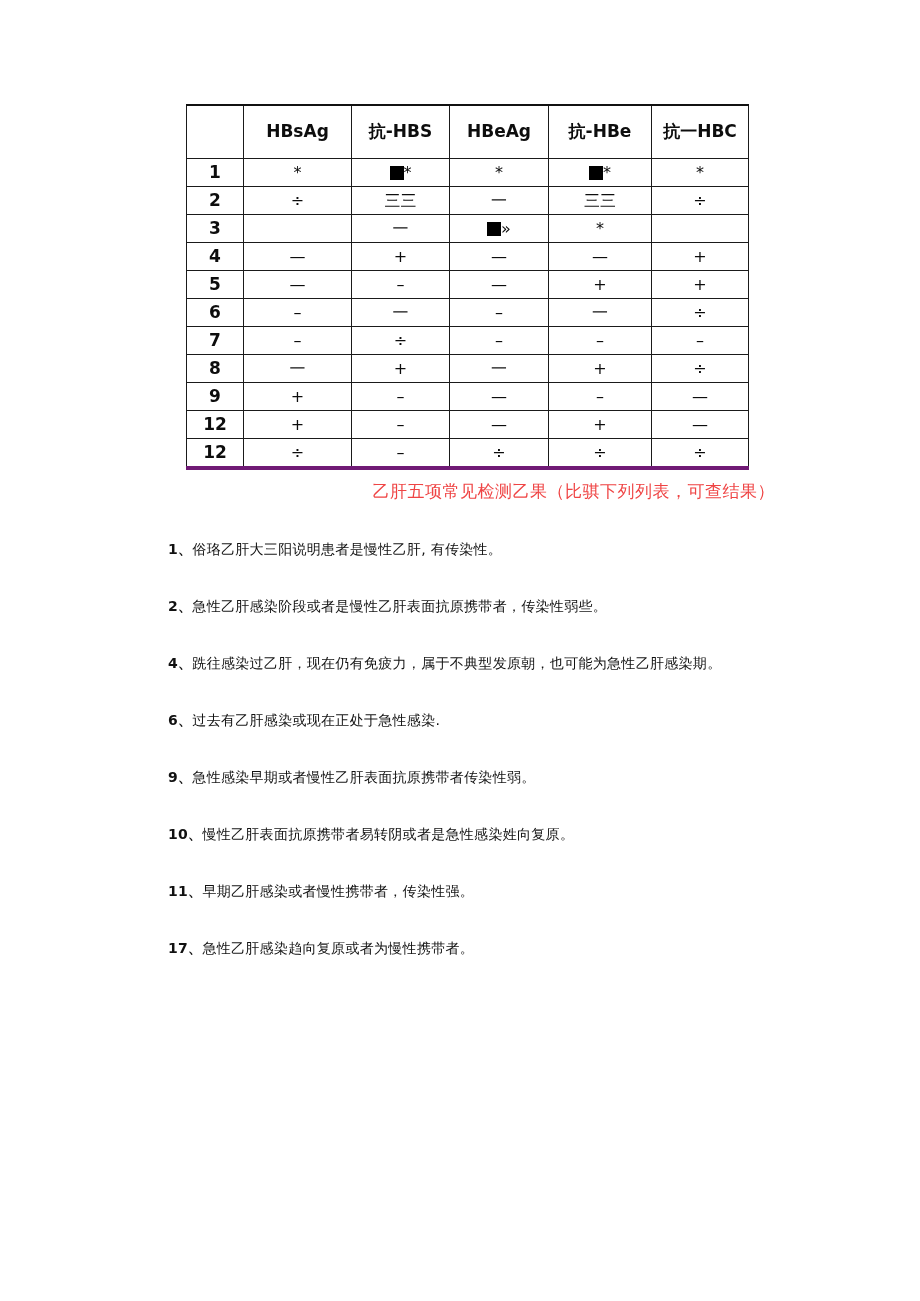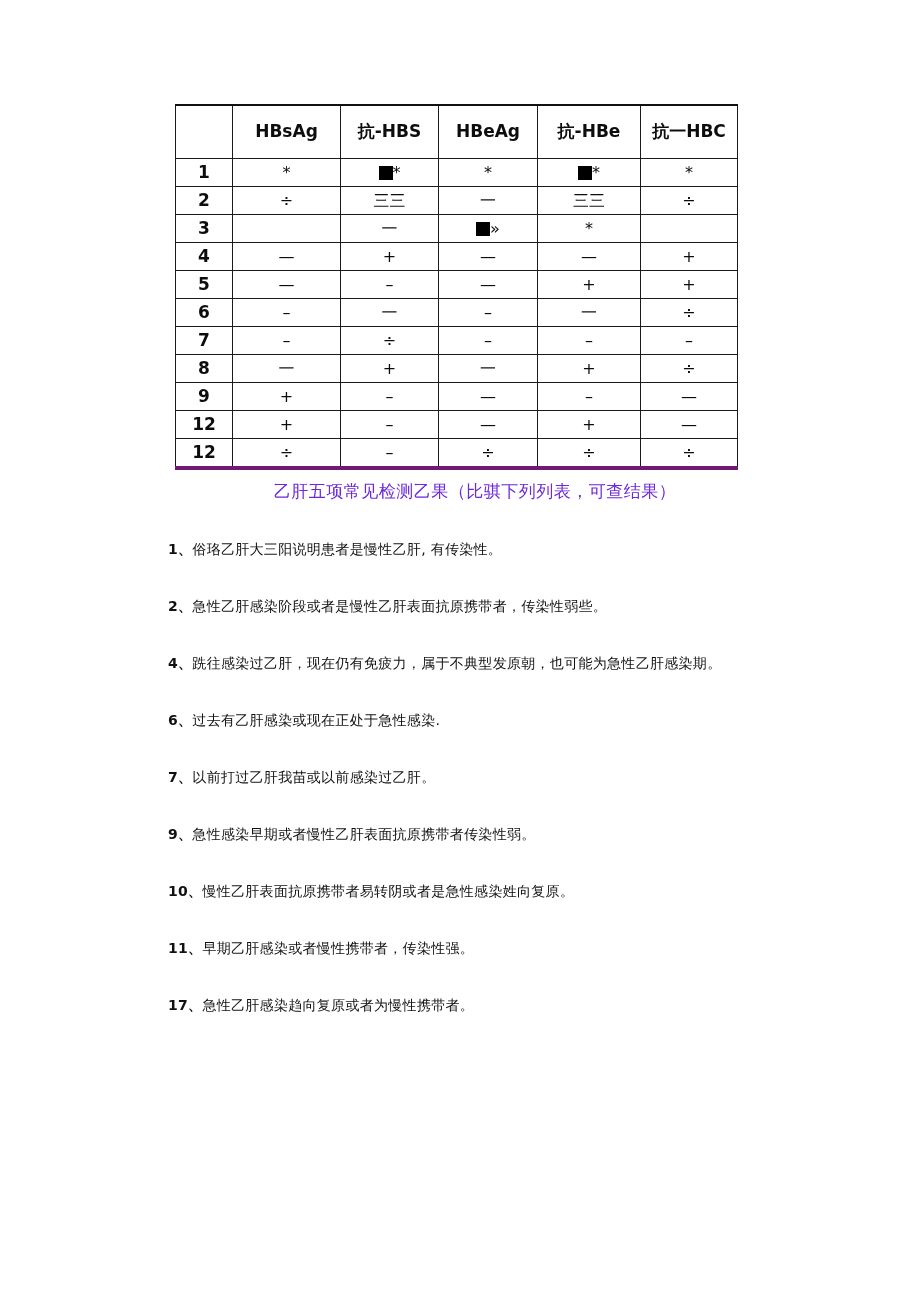--- a/index.html
+++ b/index.html
@@ -19,21 +19,21 @@
   .page {
     position: absolute;
     left: 0; top: 0;
     width: 920px;
     height: 1301px;
   }
 
   
   .table-wrap {
     position: absolute;
-    left: 175px;
+    left: 186px;
     top: 104px;
     width: 562px;
   }
   table.hbv {
     border-collapse: collapse;
     table-layout: fixed;
     width: 562px;
     background: #fff;
   }
   table.hbv col.c-idx   { width: 57px; }
@@ -77,24 +77,24 @@
     background: #000;
     vertical-align: -2px;
   }
 
   
   .caption {
     position: absolute;
     left: 175px;
     top: 478px;
     width: 600px;
-    text-align: center;
+    text-align: right;
     font-size: 17px;
     line-height: 26px;
-    color: #6d28d9;
+    color: #ef4444;
     letter-spacing: 0.5px;
   }
 
   
   .body-list {
     position: absolute;
     left: 133px;
     top: 520px;
     width: 718px;
   }
@@ -229,20 +229,19 @@
     </table>
   </div>
 
   <div class="caption">乙肝五项常见检测乙果（比骐下列列表，可查结果）</div>
 
   <div class="body-list" id="body-list">
       <p class="item"><span class="num">1、</span><span>俗珞乙肝大三阳说明患者是慢性乙肝, 有传染性。</span></p>
       <p class="item"><span class="num">2、</span><span>急性乙肝感染阶段或者是慢性乙肝表面抗原携带者，传染性弱些。</span></p>
       <p class="item"><span class="num">4、</span><span>跣往感染过乙肝，现在仍有免疲力，属于不典型发原朝，也可能为急性乙肝感染期。</span></p>
       <p class="item"><span class="num">6、</span><span>过去有乙肝感染或现在正处于急性感染.</span></p>
-      <p class="item"><span class="num">7、</span><span>以前打过乙肝我苗或以前感染过乙肝。</span></p>
       <p class="item"><span class="num">9、</span><span>急性感染早期或者慢性乙肝表面抗原携带者传染性弱。</span></p>
       <p class="item"><span class="num">10、</span><span>慢性乙肝表面抗原携带者易转阴或者是急性感染姓向复原。</span></p>
       <p class="item"><span class="num">11、</span><span>早期乙肝感染或者慢性携带者，传染性强。</span></p>
       <p class="item"><span class="num">17、</span><span>急性乙肝感染趋向复原或者为慢性携带者。</span></p>
     </div>
 
 </div>
 
 </body></html>

